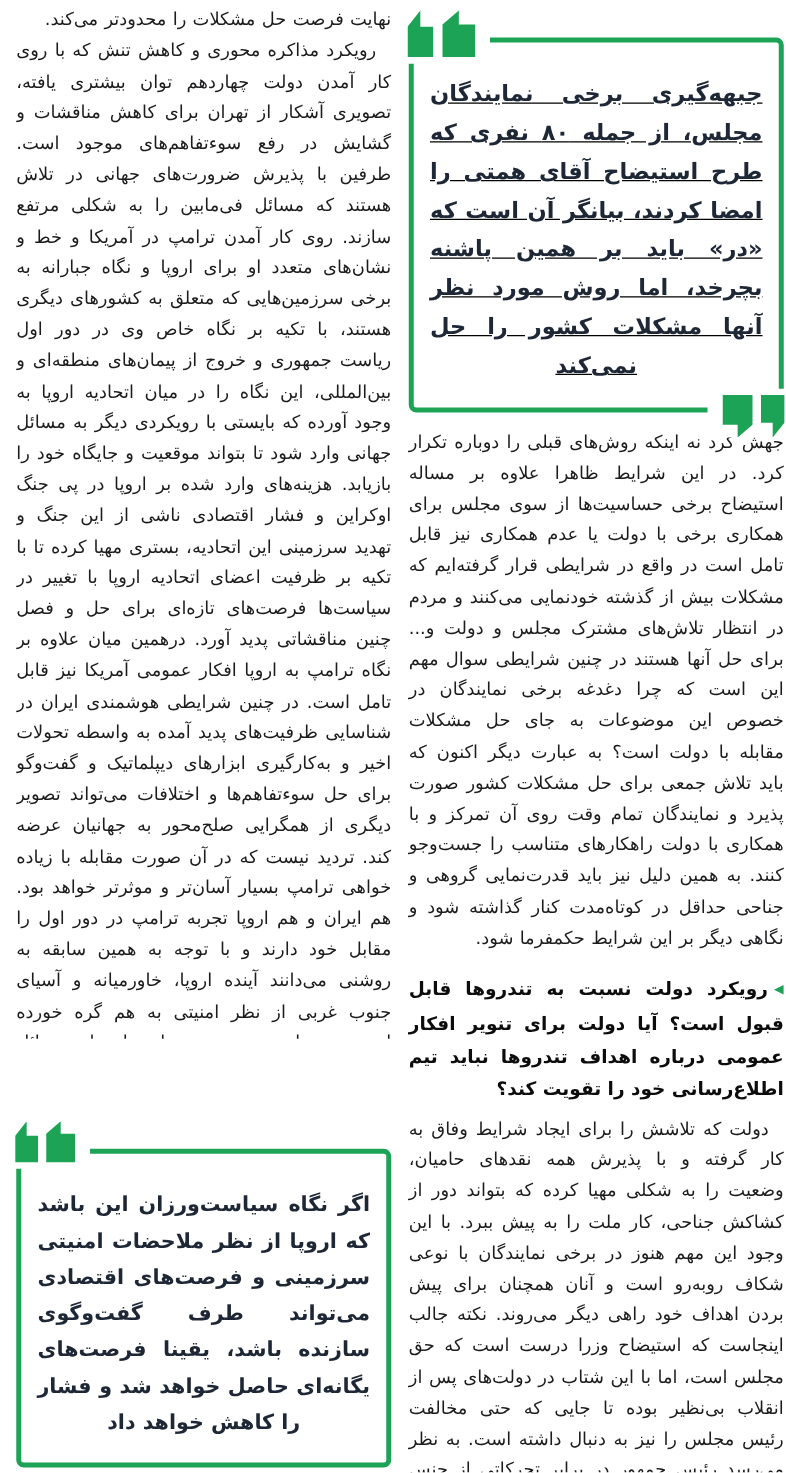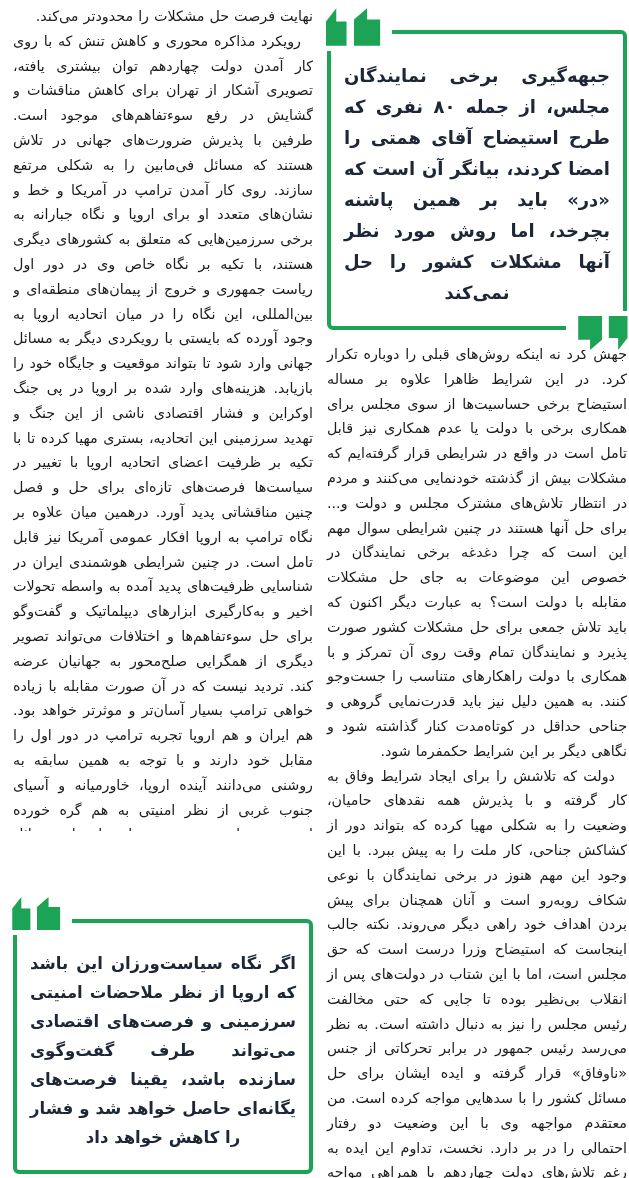--- a/index.html
+++ b/index.html
@@ -25,21 +25,21 @@
     text-align:justify;margin:15px 0 7px 0;
   }
   .q-marker{
     color:var(--green);font-size:10px;display:inline-block;
     margin-left:5px;transform:translateY(-2px);
   }
   .quote-box{
     position:relative;border:4px solid var(--green);border-radius:6px;
     margin:0;padding:26px 13px 18px 13px;background:#fff;
   }
-  .quote-box.top-box{margin:26px 0 12px 0;}
+  .quote-box.top-box{margin:26px 0 12px 0;text-decoration:underline;}
   .quote-box.bottom-box{margin:0;}
   .quote-text{
     font-weight:bold;color:var(--quote-text);text-align:justify;
     text-align-last:center;margin:0;
   }
   .top-box .quote-text{font-size:18px;line-height:31px;}
   .bottom-box .quote-text{font-size:16.5px;line-height:29px;}
   .q-open{
     position:absolute;top:-26px;left:-5px;background:#fff;
     padding:0 10px 5px 0;line-height:0;
@@ -73,20 +73,21 @@
       <span class="q-close">
         <svg width="52" height="34" viewBox="0 0 60 40" style="transform:rotate(180deg)" aria-hidden="true">
           <path class="quote-mark" d="M0 14 L11 0 L11 14 L22 14 L22 40 L0 40 Z"></path>
           <path class="quote-mark" d="M30 12 L44 0 L44 12 L58 12 L58 40 L30 40 Z"></path>
         </svg>
       </span>
     </figure>
 
     <p class="body-p">جهش کرد نه اینکه روش‌های قبلی را دوباره تکرار کرد. در این شرایط ظاهرا علاوه بر مساله استیضاح برخی حساسیت‌ها از سوی مجلس برای همکاری برخی با دولت یا عدم همکاری نیز قابل تامل است در واقع در شرایطی قرار گرفته‌ایم که مشکلات بیش از گذشته خودنمایی می‌کنند و مردم در انتظار تلاش‌های مشترک مجلس و دولت و... برای حل آنها هستند در چنین شرایطی سوال مهم این است که چرا دغدغه برخی نمایندگان در خصوص این موضوعات به جای حل مشکلات مقابله با دولت است؟ به عبارت دیگر اکنون که باید تلاش جمعی برای حل مشکلات کشور صورت پذیرد و نمایندگان تمام وقت روی آن تمرکز و با همکاری با دولت راهکارهای متناسب را جست‌وجو کنند. به همین دلیل نیز باید قدرت‌نمایی گروهی و جناحی حداقل در کوتاه‌مدت کنار گذاشته شود و نگاهی دیگر بر این شرایط حکمفرما شود.</p>
 
+    <h3 class="question"><span class="q-marker">◀</span><span>رویکرد دولت نسبت به تندروها قابل قبول است؟ آیا دولت برای تنویر افکار عمومی درباره اهداف تندروها نباید تیم اطلاع‌رسانی خود را تقویت کند؟</span></h3>
 
     <p class="body-p indent">دولت که تلاشش را برای ایجاد شرایط وفاق به کار گرفته و با پذیرش همه نقدهای حامیان، وضعیت را به شکلی مهیا کرده که بتواند دور از کشاکش جناحی، کار ملت را به پیش ببرد. با این وجود این مهم هنوز در برخی نمایندگان با نوعی شکاف روبه‌رو است و آنان همچنان برای پیش بردن اهداف خود راهی دیگر می‌روند. نکته جالب اینجاست که استیضاح وزرا درست است که حق مجلس است، اما با این شتاب در دولت‌های پس از انقلاب بی‌نظیر بوده تا جایی که حتی مخالفت رئیس مجلس را نیز به دنبال داشته است. به نظر می‌رسد رئیس جمهور در برابر تحرکاتی از جنس «ناوفاق» قرار گرفته و ایده ایشان برای حل مسائل کشور را با سدهایی مواجه کرده است. من معتقدم مواجهه وی با این وضعیت دو رفتار احتمالی را در بر دارد. نخست، تداوم این ایده به رغم تلاش‌های دولت چهاردهم با همراهی مواجه نشده و به همین دلیل تصمیم و نگاهی دیگر را برای اداره کشور طلب می‌کند. در صورت اتخاذ این روش احتمالا مشکلات بیشتری پیش روی دولت قرار خواهد گرفت. با این وجود اتکا به رای دهندگان قادر خواهد بود دولت را در مسیر حل مشکلات کشور با استحکام بیشتری همراه کند. دوم اینکه، در برابر این نوع رفتارهای برخی جناح‌ها که در مجلس نیز کرسی‌هایی را در اختیار دارند، عقب نشینی کرده و باز بر «ایده وفاق» تاکید کند. البته احتمالا این وفاق از جنس «واگذاری» خواهد بود. لذا با نوعی ناامیدی از سوی رای دهندگان مواجه می‌شود. البته شاید برای کوتاه‌مدت بتواند در این مسیر حرکت کند، اما احتمالا باز هم خواسته‌های بیشتری پیش روی دولت قرار می‌گیرد و در</p>
   </div>
 
   <div class="col col-left">
 
     <p class="body-p">نهایت فرصت حل مشکلات را محدودتر می‌کند.</p>
 
 
     <div class="answer-wrap">

